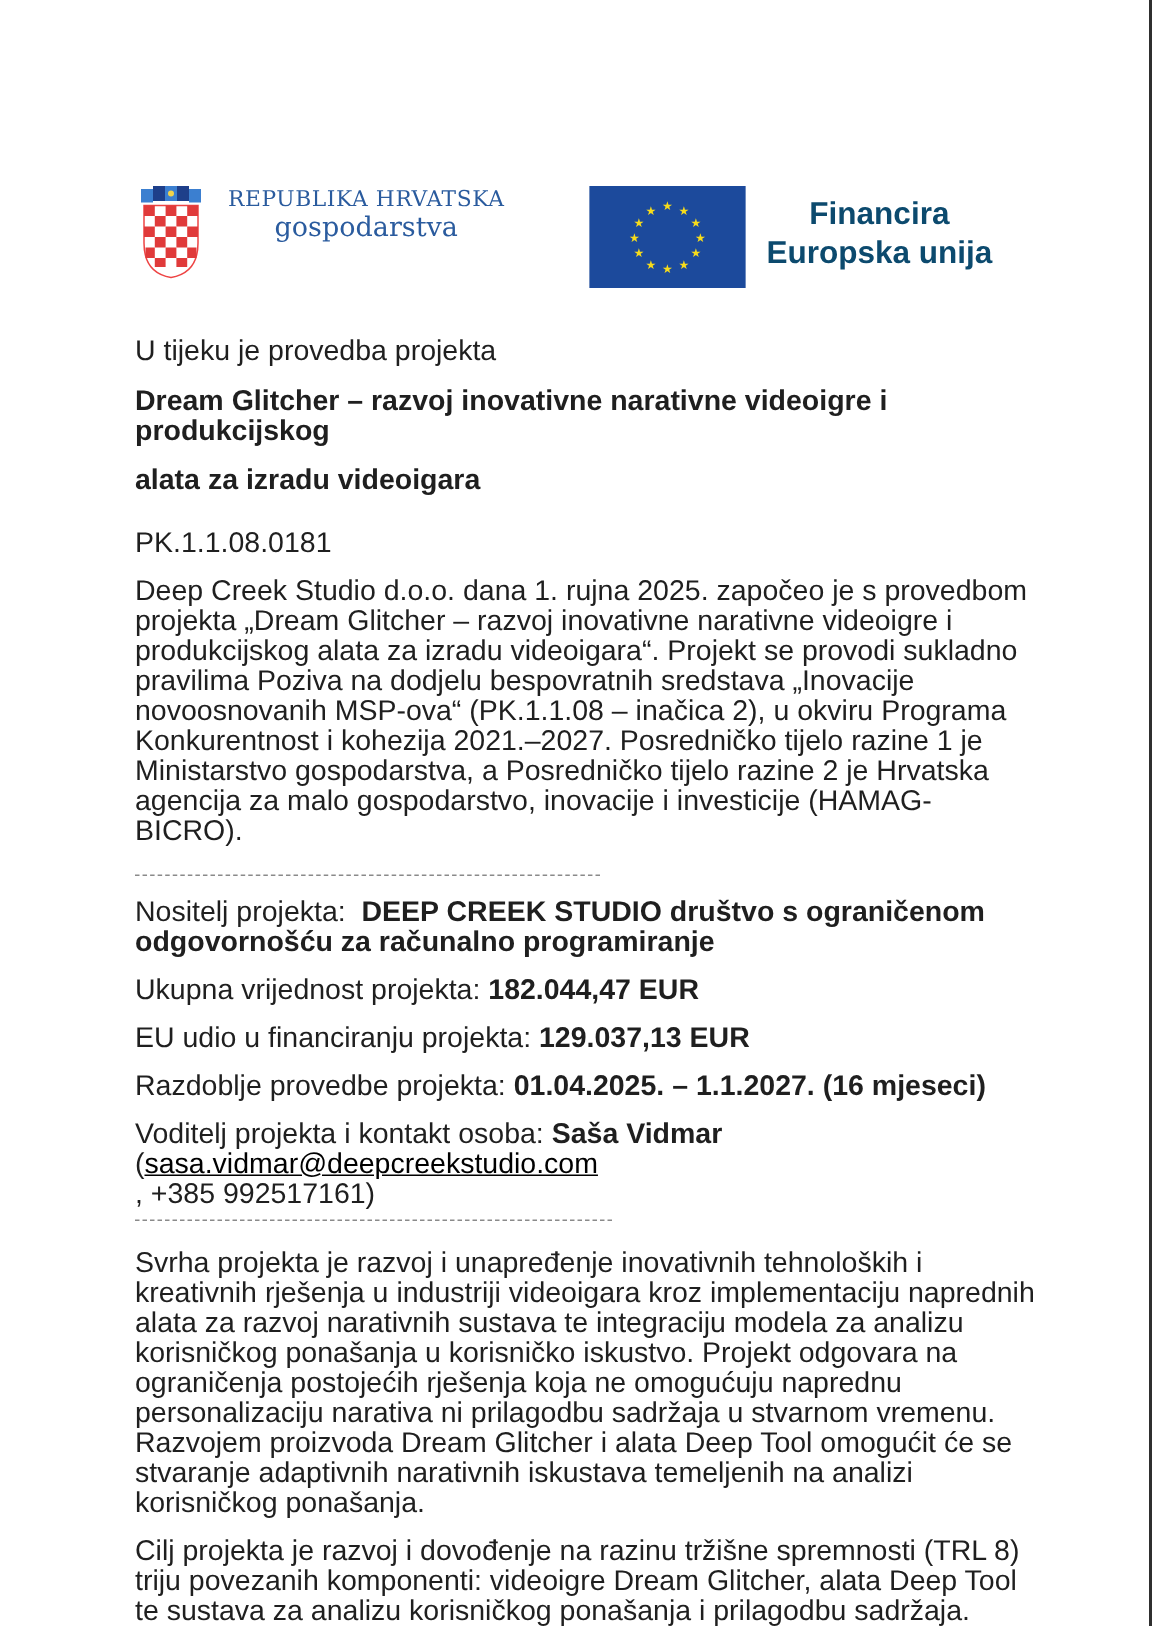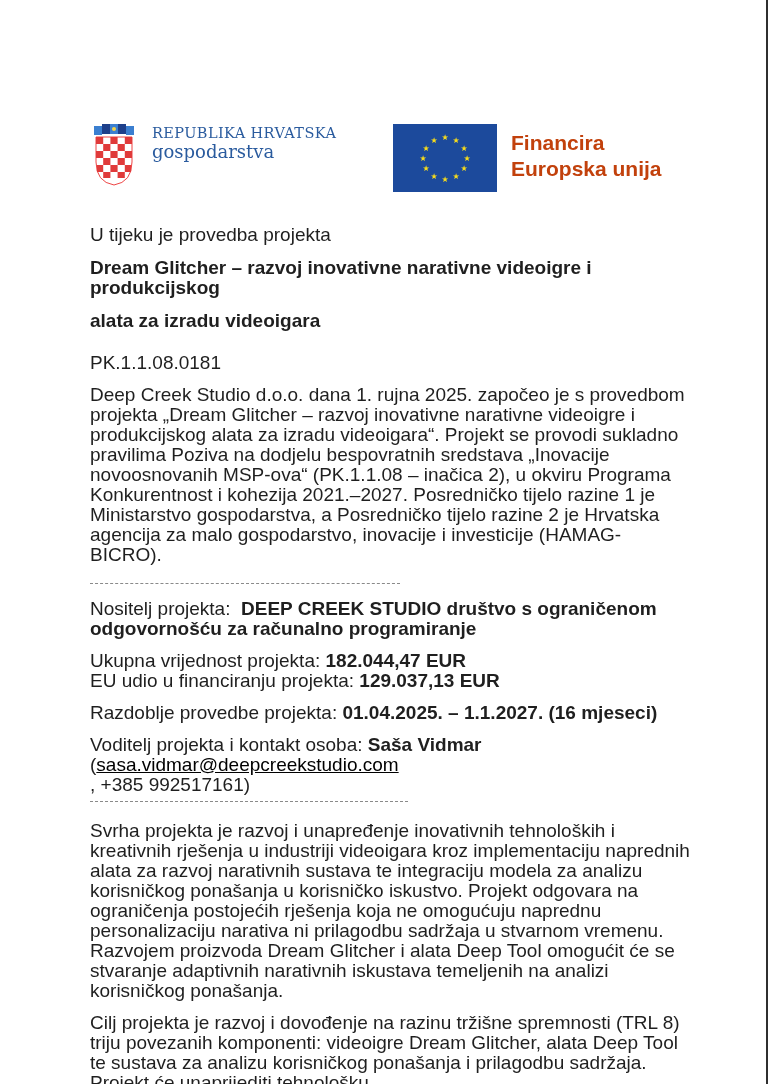--- a/index.html
+++ b/index.html
@@ -7,29 +7,29 @@
     width: 768px; height: 1084px; overflow: hidden;
     background: #ffffff;
     font-family: "Liberation Sans", sans-serif;
     color: #1f1f1f;
     position: relative;
   }
   .page-edge {
     position: absolute; top: 0; right: 0; width: 2px; height: 1084px;
     background: #2f2f2f;
   }
-  .logos { position: absolute; top: 122px; left: 90px; width: 600px; height: 72px; }
+  .logos { position: absolute; top: 122px; left: 90px; width: 600px; height: 72px; text-align: center; }
   .gov-logo { position: absolute; left: 0; top: 0; height: 72px; width: 290px; }
   .coat { position: absolute; left: 2px; top: 2px; width: 44px; height: 62px; }
   .gov-text { position: absolute; left: 62px; top: 2px; font-family: "DejaVu Serif", serif; color: #2a5b9e; }
   .gov-text .l1 { font-size: 14.5px; letter-spacing: 0.4px; line-height: 18px; }
   .gov-text .l2, .gov-text .l3 { font-size: 18px; line-height: 20px; }
   .eu-logo { position: absolute; left: 303px; top: 2px; width: 300px; height: 70px; }
   .eu-flag { position: absolute; left: 0; top: 0; width: 104px; height: 68px; background: #1c4a9c; }
-  .eu-text { position: absolute; left: 118px; top: 6px; color: #c2410c; font-weight: bold; font-size: 21px; line-height: 26px; }
+  .eu-text { position: absolute; left: 118px; top: 6px; color: #0c4a6e; font-weight: bold; font-size: 21px; line-height: 26px; }
 
   .content { position: absolute; left: 90px; top: 225px; width: 600px; font-size: 19px; line-height: 20px; }
   .p { margin: 0; }
   .b { font-weight: bold; }
   .sep { height: 1px; border-top: 1.5px dashed #8a8a8a; }
   a.link { color: #000000; text-decoration: underline; }
 </style>
 </head>
 <body>
 
@@ -99,21 +99,21 @@
   <p class="p b" style="margin-bottom:22px">alata za izradu videoigara</p>
   <p class="p" style="margin-bottom:12px">PK.1.1.08.0181</p>
   <p class="p" style="margin-bottom:12px">Deep Creek Studio d.o.o. dana 1. rujna 2025. započeo je s provedbom projekta „Dream Glitcher – razvoj inovativne narativne videoigre i produkcijskog alata za izradu videoigara“. Projekt se provodi sukladno pravilima Poziva na dodjelu bespovratnih sredstava „Inovacije novoosnovanih MSP-ova“ (PK.1.1.08 – inačica 2), u okviru Programa Konkurentnost i kohezija 2021.–2027. Posredničko tijelo razine 1 je Ministarstvo gospodarstva, a Posredničko tijelo razine 2 je Hrvatska agencija za malo gospodarstvo, inovacije i investicije (HAMAG-BICRO).</p>
 
   <div class="sep" style="width:310px; margin-top:18px; margin-bottom:14px"></div>
 
   <p class="p" style="margin-bottom:12px">
     <span>Nositelj projekta:</span>&nbsp;
     <span class="b">DEEP CREEK STUDIO društvo s ograničenom odgovornošću za računalno programiranje</span>
   </p>
-  <p class="p" style="">
+  <p class="p" style="margin-bottom:12px">
     <span>Ukupna vrijednost projekta:</span>
     <span class="b">182.044,47 EUR</span>
   </p>
   <p class="p" style="margin-bottom:12px">
     <span>EU udio u financiranju projekta:</span>
     <span class="b">129.037,13 EUR</span>
   </p>
   <p class="p" style="margin-bottom:12px">
     <span>Razdoblje provedbe projekta:</span>
     <span class="b">01.04.2025. – 1.1.2027. (16 mjeseci)</span>

